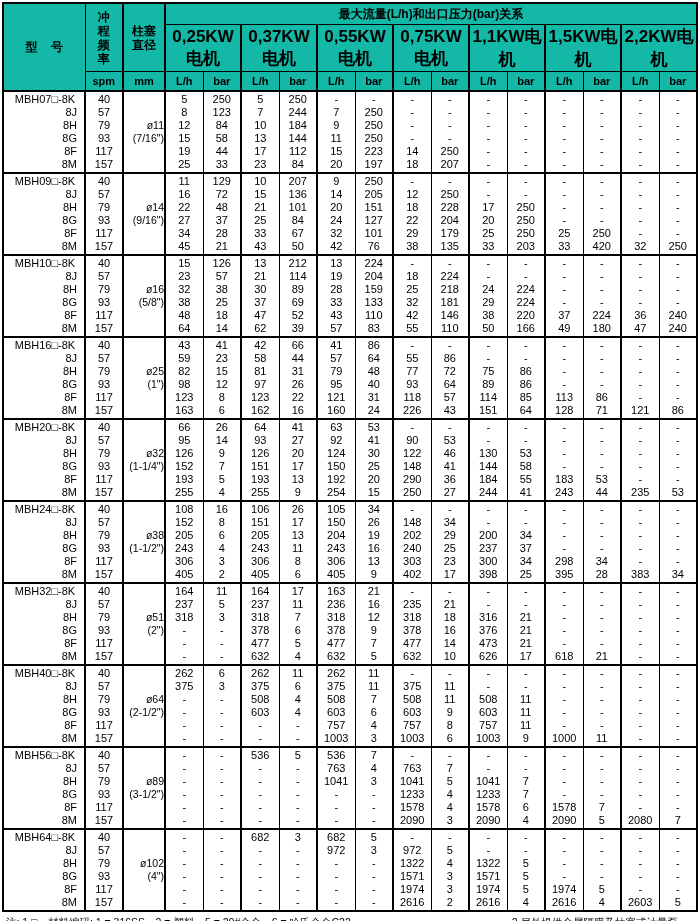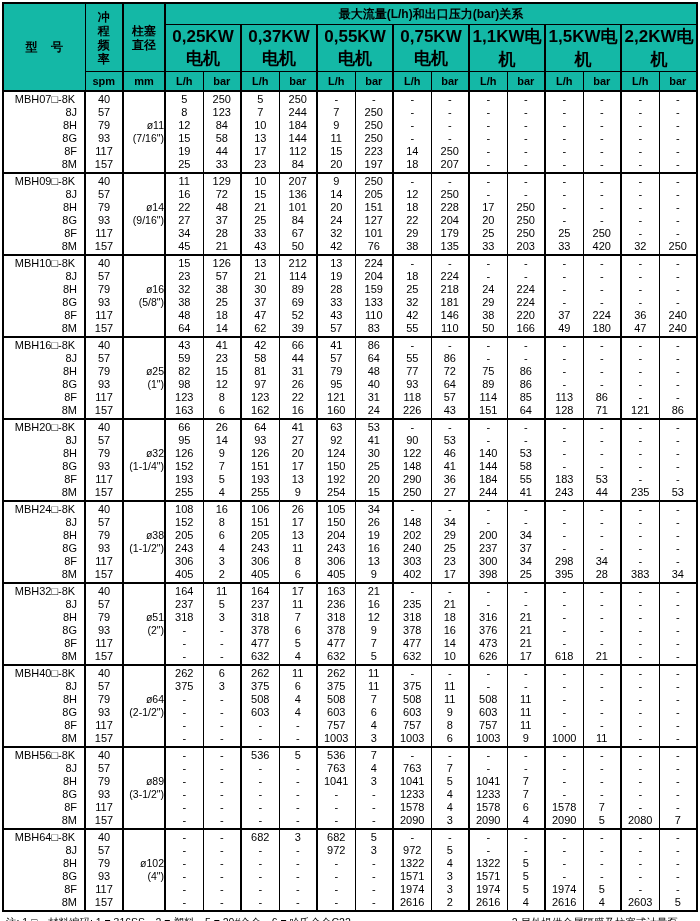--- a/index.html
+++ b/index.html
@@ -711,21 +711,21 @@
             <div class="ln">-</div>
             <div class="ln">53</div>
             <div class="ln">46</div>
             <div class="ln">41</div>
             <div class="ln">36</div>
             <div class="ln">27</div>
           </td>
           <td class="num-cell thick-l">
             <div class="ln">-</div>
             <div class="ln">-</div>
-            <div class="ln">140</div>
+            <div class="ln">130</div>
             <div class="ln">144</div>
             <div class="ln">184</div>
             <div class="ln">244</div>
           </td>
           <td class="num-cell">
             <div class="ln">-</div>
             <div class="ln">-</div>
             <div class="ln">53</div>
             <div class="ln">58</div>
             <div class="ln">55</div>

